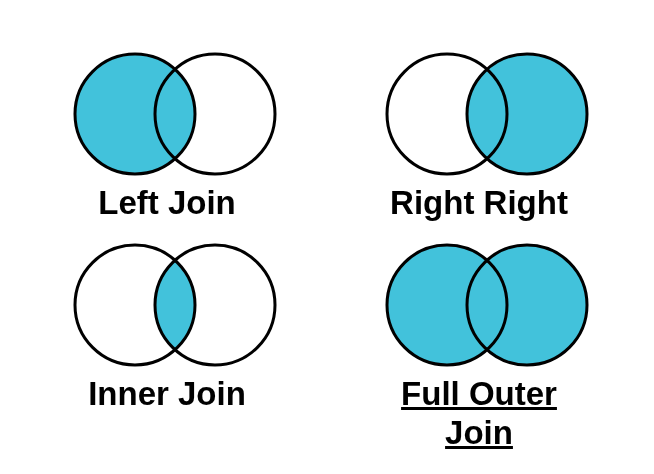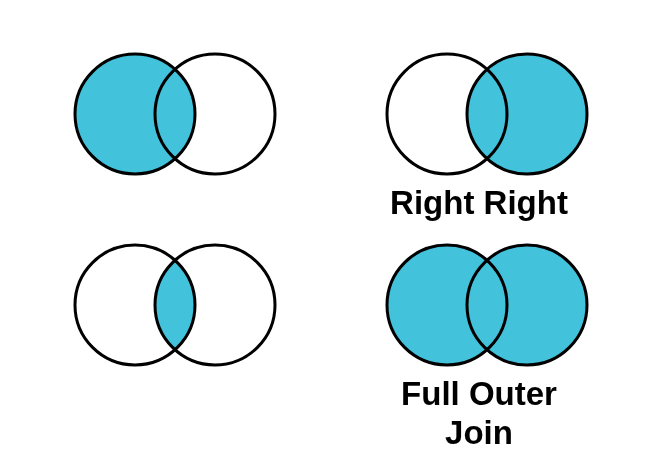--- a/index.html
+++ b/index.html
@@ -15,21 +15,21 @@
     background: #ffffff;
     overflow: hidden;
   }
   .cell {
     position: absolute;
     width: 204px;
   }
   .cell-1 { left: 73px;  top: 52px;  }
   .cell-2 { left: 385px; top: 52px;  }
   .cell-3 { left: 73px;  top: 243px; }
-  .cell-4 { left: 385px; top: 243px; }
+  .cell-4 { left: 385px; top: 243px; text-decoration: underline; }
   .venn {
     display: block;
     width: 204px;
     height: 124px;
   }
   .outline {
     fill: none;
     stroke-width: 3;
   }
   .join-label {
@@ -51,20 +51,21 @@
 <div class="canvas">
 
   <div class="cell cell-1">
     <svg class="venn" viewBox="0 0 204 124">
       <circle cx="62" cy="62" r="60" fill="#42C2DB"></circle>
       <circle cx="142" cy="62" r="60" fill="#ffffff"></circle>
       <path d="M 102 17.3 A 60 60 0 0 1 102 106.7 A 60 60 0 0 1 102 17.3 Z" fill="#42C2DB"></path>
       <circle class="outline" cx="62" cy="62" r="60" stroke="#000000"></circle>
       <circle class="outline" cx="142" cy="62" r="60" stroke="#000000"></circle>
     </svg>
+    <div class="join-label">Left Join</div>
   </div>
 
   <div class="cell cell-2">
     <svg class="venn" viewBox="0 0 204 124">
       <circle cx="62" cy="62" r="60" fill="#ffffff"></circle>
       <circle cx="142" cy="62" r="60" fill="#42C2DB"></circle>
       <path d="M 102 17.3 A 60 60 0 0 1 102 106.7 A 60 60 0 0 1 102 17.3 Z" fill="#42C2DB"></path>
       <circle class="outline" cx="62" cy="62" r="60" stroke="#000000"></circle>
       <circle class="outline" cx="142" cy="62" r="60" stroke="#000000"></circle>
     </svg>
@@ -72,20 +73,21 @@
   </div>
 
   <div class="cell cell-3">
     <svg class="venn" viewBox="0 0 204 124">
       <circle cx="62" cy="62" r="60" fill="#ffffff"></circle>
       <circle cx="142" cy="62" r="60" fill="#ffffff"></circle>
       <path d="M 102 17.3 A 60 60 0 0 1 102 106.7 A 60 60 0 0 1 102 17.3 Z" fill="#42C2DB"></path>
       <circle class="outline" cx="62" cy="62" r="60" stroke="#000000"></circle>
       <circle class="outline" cx="142" cy="62" r="60" stroke="#000000"></circle>
     </svg>
+    <div class="join-label">Inner Join</div>
   </div>
 
   <div class="cell cell-4">
     <svg class="venn" viewBox="0 0 204 124">
       <circle cx="62" cy="62" r="60" fill="#42C2DB"></circle>
       <circle cx="142" cy="62" r="60" fill="#42C2DB"></circle>
       <path d="M 102 17.3 A 60 60 0 0 1 102 106.7 A 60 60 0 0 1 102 17.3 Z" fill="#42C2DB"></path>
       <circle class="outline" cx="62" cy="62" r="60" stroke="#000000"></circle>
       <circle class="outline" cx="142" cy="62" r="60" stroke="#000000"></circle>
     </svg>

